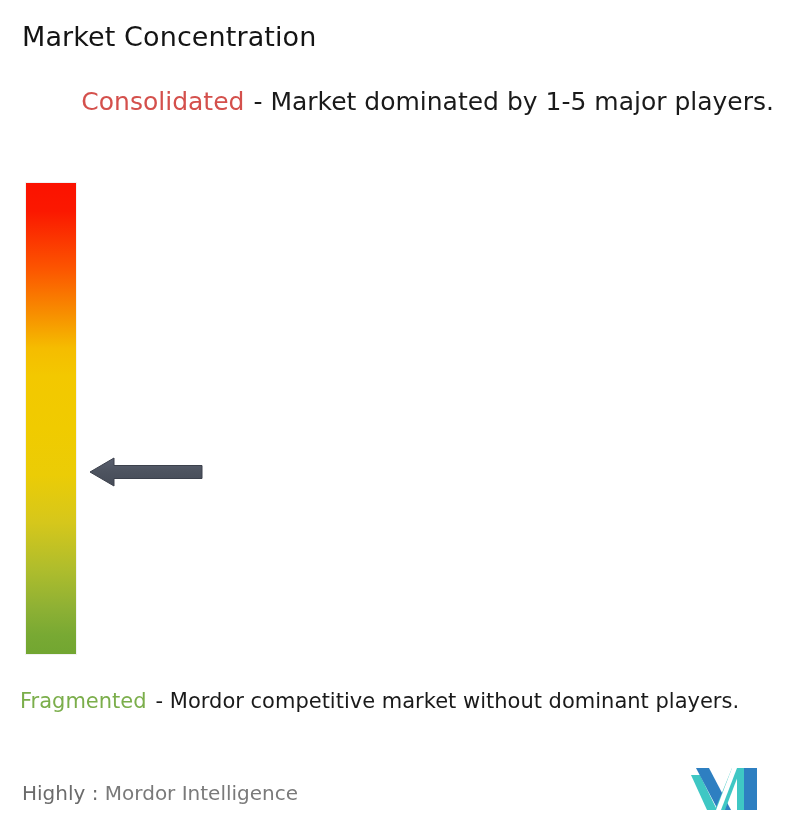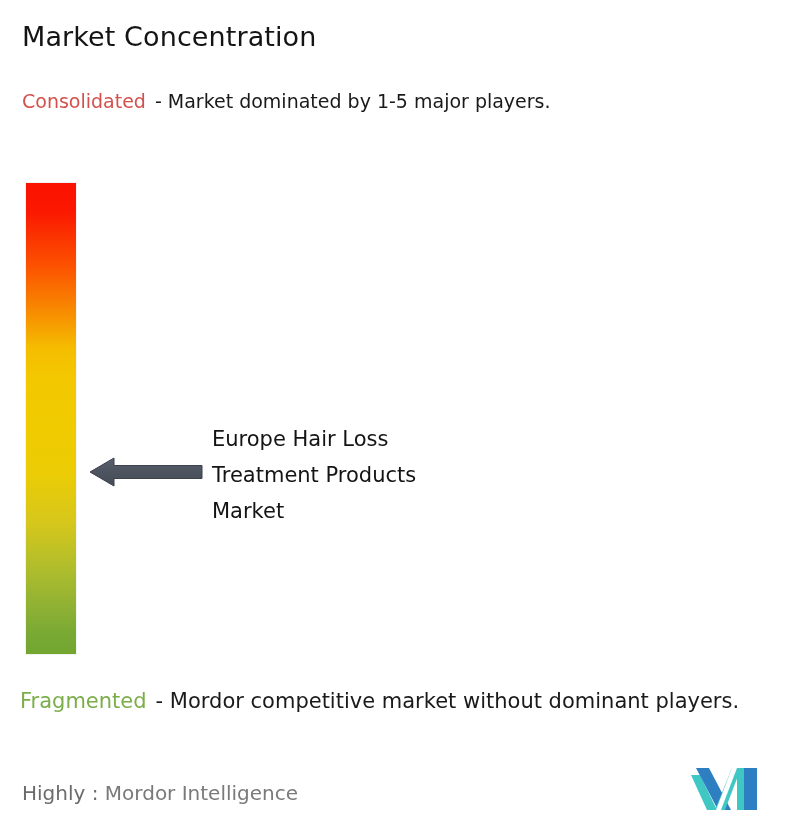--- a/index.html
+++ b/index.html
@@ -37,23 +37,24 @@
     line-height: 34px;
     white-space: nowrap;
   }
 
   
   .legend-top {
     position: absolute;
     left: 22px;
     top: 86px;
     width: 752px;
-    font-size: 19px;
+    font-size: 25px;
     line-height: 31px;
     color: #1a1a1a;
+    text-align: right;
   }
   .legend-bottom {
     position: absolute;
     left: 20px;
     top: 686px;
     width: 762px;
     font-size: 21px;
     line-height: 31px;
     color: #1a1a1a;
   }
@@ -156,25 +157,20 @@
         <linearGradient id="arrowGrad" x1="0" y1="0" x2="0" y2="1">
           <stop offset="0%" stop-color="#5A6070"></stop>
           <stop offset="45%" stop-color="#4E5460"></stop>
           <stop offset="100%" stop-color="#454B57"></stop>
         </linearGradient>
       </defs>
       <path d="M2 17 L26 3 L26 10.5 L114 10.5 L114 23.5 L26 23.5 L26 31 Z" fill="url(#arrowGrad)" stroke="#3C414C" stroke-width="1"></path>
     </svg>
   </div>
 
-  <div class="callout-label">
-    <div>Europe Hair Loss</div>
-    <div>Treatment Products</div>
-    <div>Market</div>
-  </div>
 
   <div class="legend-bottom">
     <span class="kw-fragmented">Fragmented</span><span class="kw-sep"></span><span>- Mordor competitive market without dominant players.</span>
   </div>
 
   <div class="source-line">
     <span class="source-label">Highly :</span>
     <span class="source-value">Mordor Intelligence</span>
   </div>
 

